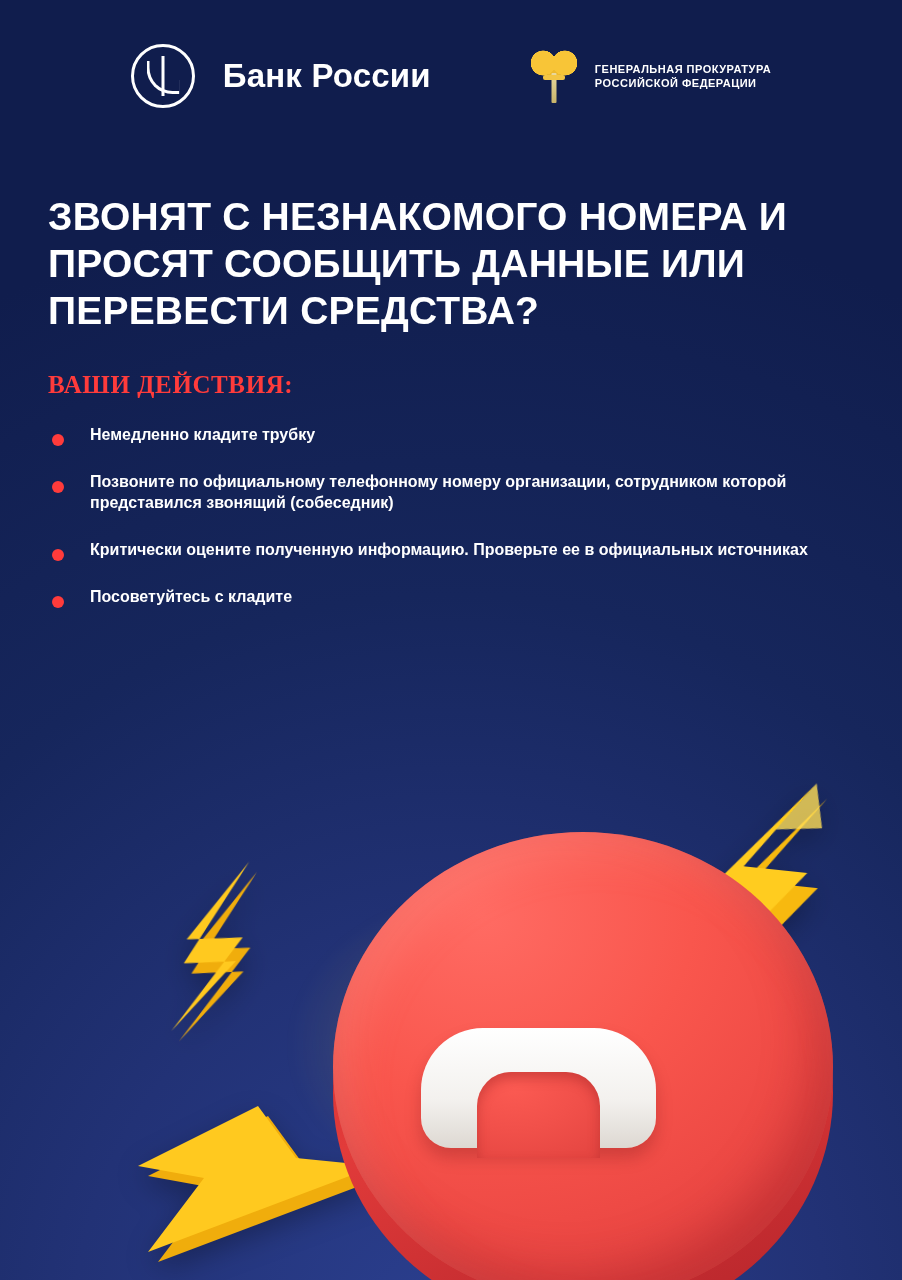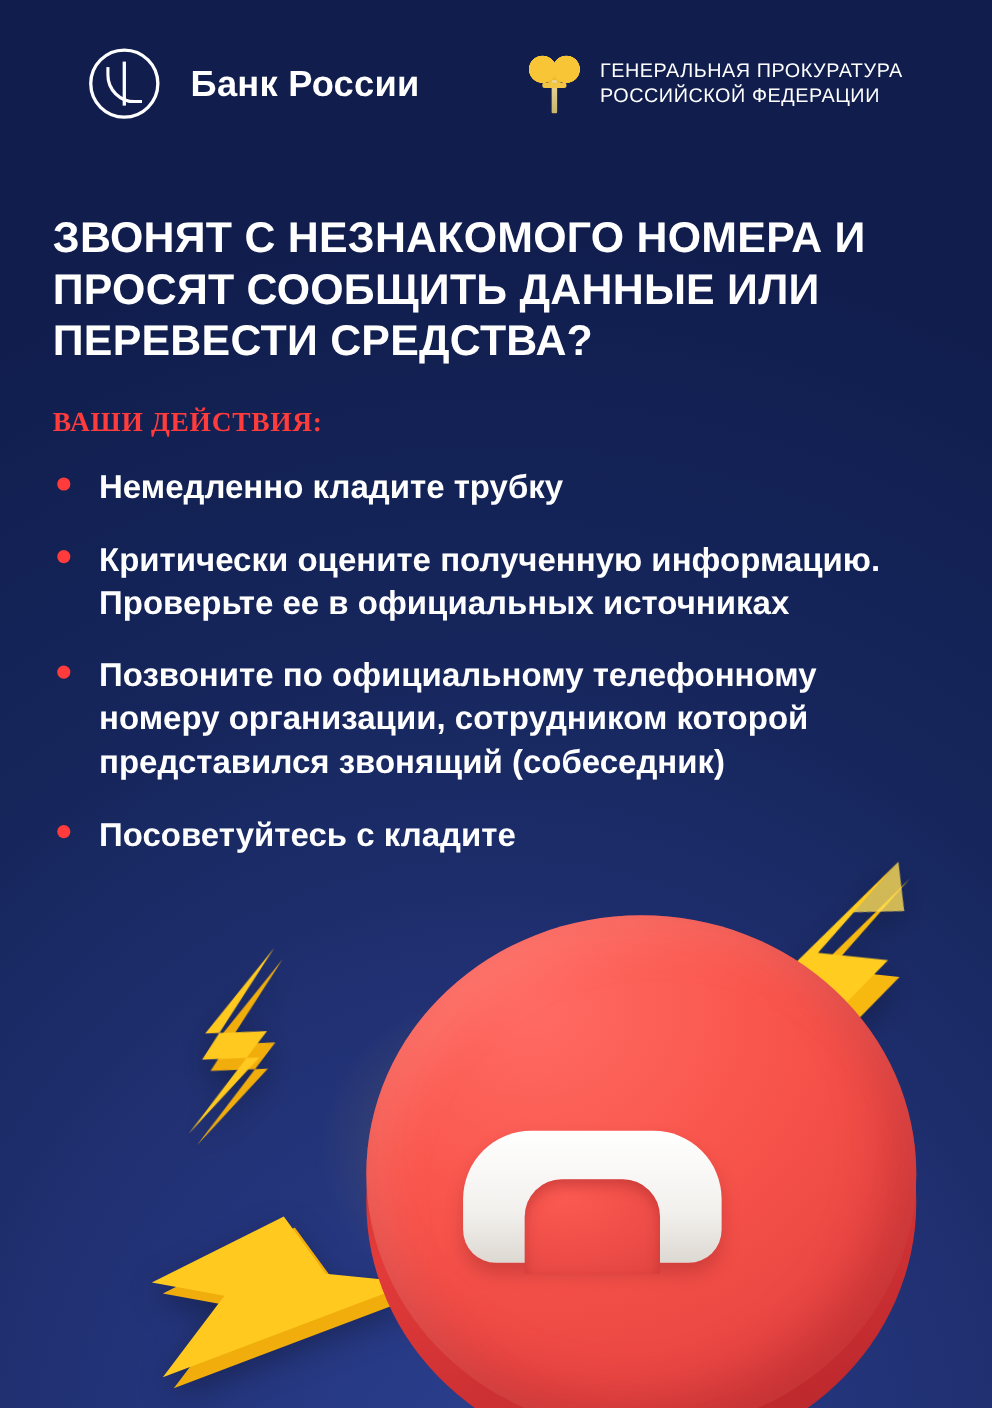--- a/index.html
+++ b/index.html
@@ -114,22 +114,22 @@
     left: 50%;
     top: 30px;
     transform: translateX(-50%);
     width: 22px;
     height: 5px;
     background: #f3c544;
     border-radius: 2px;
   }
   .prok-text {
     color: #ffffff;
-    font-size: 18px;
-    font-weight: normal;
+    font-size: 11px;
+    font-weight: bold;
     line-height: 1.28;
     letter-spacing: 0.5px;
     text-transform: uppercase;
   }
 
   
   .headline {
     position: absolute;
     top: 168px;
     left: 48px;
@@ -162,21 +162,21 @@
     right: 60px;
     margin: 0;
     padding: 0;
     list-style: none;
   }
   .bullets li {
     position: relative;
     padding-left: 42px;
     margin-bottom: 26px;
     color: #ffffff;
-    font-size: 30px;
+    font-size: 16px;
     font-weight: bold;
     line-height: 1.32;
   }
   .bullets li .dot {
     position: absolute;
     left: 4px;
     top: 10px;
     width: 12px;
     height: 12px;
     border-radius: 50%;
@@ -299,25 +299,25 @@
 
   <div class="actions-title">ВАШИ ДЕЙСТВИЯ:</div>
 
   <ul class="bullets">
     <li>
       <span class="dot"></span>
       <span>Немедленно кладите трубку</span>
     </li>
     <li>
       <span class="dot"></span>
-      <span>Критически оцените полученную информацию. Проверьте ее в официальных источниках</span>
+      <span>Позвоните по официальному телефонному номеру организации, сотрудником которой представился звонящий (собеседник)</span>
     </li>
     <li>
       <span class="dot"></span>
-      <span>Позвоните по официальному телефонному номеру организации, сотрудником которой представился звонящий (собеседник)</span>
+      <span>Критически оцените полученную информацию. Проверьте ее в официальных источниках</span>
     </li>
     <li>
       <span class="dot"></span>
       <span>Посоветуйтесь с кладите</span>
     </li>
   </ul>
 
   <div class="art">
 
     <div class="glow"></div>

